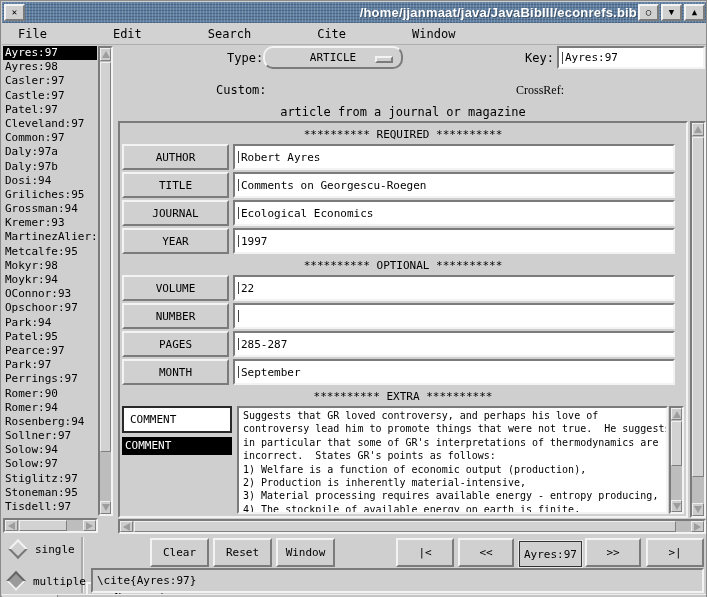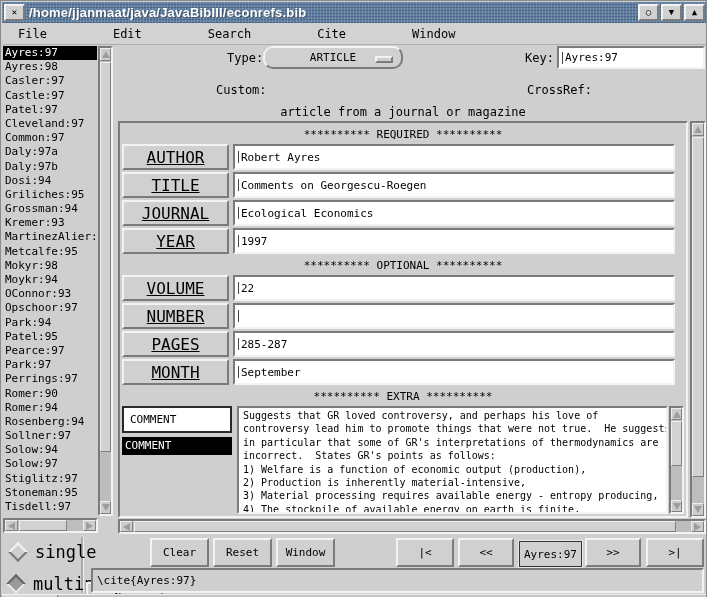--- a/index.html
+++ b/index.html
@@ -10,21 +10,21 @@
   
   .raised{border:2px solid;border-color:#f3f3f3 #7b7b7b #7b7b7b #f3f3f3;background:#d0d0d0;box-sizing:border-box;}
   .sunken{border:2px solid;border-color:#7b7b7b #f3f3f3 #f3f3f3 #7b7b7b;box-sizing:border-box;}
   .abs{position:absolute;}
 
   
   .titlebar{position:absolute;left:1px;top:1px;width:704px;height:21px;background:#5f7ea0;
     background-image:repeating-linear-gradient(90deg,rgba(255,255,255,.16) 0 1px,transparent 1px 3px),
                      repeating-linear-gradient(0deg,rgba(18,38,66,.28) 0 1px,transparent 1px 3px);
     display:flex;align-items:center;}
-  .tb-title{flex:1;text-align:left;color:#fff;font-family:"Liberation Sans",sans-serif;
+  .tb-title{flex:1;text-align:right;color:#fff;font-family:"Liberation Sans",sans-serif;
     font-weight:bold;font-size:13px;letter-spacing:.2px;text-shadow:1px 1px 0 rgba(0,0,0,.35);
     white-space:nowrap;overflow:hidden;}
   .tb-btn{width:21px;height:17px;margin:0 1px;display:flex;align-items:center;justify-content:center;
     font-size:10px;line-height:1;cursor:pointer;flex:0 0 auto;}
   .tb-btn.first{margin-left:2px;margin-right:4px;}
   .tb-glyph{font-size:9px;}
 
   
   .menubar{position:absolute;left:1px;top:22px;width:704px;height:21px;background:#d2d2d2;
     display:flex;align-items:center;border-bottom:1px solid #aeaeae;gap:44px;}
@@ -55,41 +55,41 @@
   .tfield{background:#fff;border:2px solid;border-color:#7b7b7b #f3f3f3 #f3f3f3 #7b7b7b;
     font-family:"DejaVu Sans Mono",monospace;font-size:11px;color:#000;padding:0 3px 0 6px;box-sizing:border-box;outline:none;}
   .tcur{background-image:linear-gradient(#444,#444);background-size:1px 12px;
     background-position:3px center;background-repeat:no-repeat;}
 
   
   .frame{position:absolute;left:117px;top:120px;width:570px;height:397px;overflow:hidden;}
   .sec-header{text-align:center;font-size:11px;margin:5px 0 3px 0;white-space:nowrap;}
   .frow{display:flex;height:26px;margin:2px 2px 1px 2px;}
   .flabel{width:107px;flex:0 0 107px;display:flex;align-items:center;justify-content:center;
-    font-size:16px;cursor:pointer;margin-right:4px;text-decoration:underline;}
+    font-size:11px;cursor:pointer;margin-right:4px;}
   .finput{flex:1;height:26px;margin-right:9px;}
 
   .extra-wrap{display:flex;margin:2px 2px 0 2px;}
   .extra-left{width:111px;flex:0 0 111px;margin-right:4px;}
   .comment-field{width:110px;height:27px;background:#fff;border:2px solid #2a2a2a;box-sizing:border-box;
     font-family:"DejaVu Sans Mono",monospace;font-size:11px;padding:0 2px 0 6px;outline:none;}
   .comment-list{width:110px;height:72px;margin-top:4px;overflow:hidden;}
   .cl-item{height:18px;line-height:18px;padding-left:3px;cursor:pointer;}
   .cl-item.sel{background:#000;color:#fff;}
   .comment-text{width:440px;height:108px;background:#fff;border:2px solid;
     border-color:#7b7b7b #f3f3f3 #f3f3f3 #7b7b7b;box-sizing:border-box;resize:none;overflow:hidden;
     font-family:"DejaVu Sans Mono",monospace;font-size:10px;line-height:13.4px;padding:1px 2px 0 4px;outline:none;white-space:pre;}
 
   
   .btn{display:flex;align-items:center;justify-content:center;font-size:11px;cursor:pointer;white-space:nowrap;}
   .radio{position:absolute;display:flex;align-items:center;cursor:pointer;}
   .diamond{width:10px;height:10px;transform:rotate(45deg);margin-right:10px;
     background:#cfcfcf;border:2px solid;border-color:#f3f3f3 #777 #777 #f3f3f3;}
   .diamond.sel{background:#9a9a9a;border-color:#666 #eee #eee #666;}
-  .radio span.rlab{font-size:17px;}
+  .radio span.rlab{font-size:11px;}
   .keybox{position:absolute;background:#d0d0d0;border:1px solid #333;outline:1px solid #e8e8e8;
     display:flex;align-items:center;justify-content:center;font-size:11px;}
   .citefield{position:absolute;left:90px;top:567px;width:613px;height:25px;background:#cfcfcf;
     border:2px solid;border-color:#7b7b7b #f3f3f3 #f3f3f3 #7b7b7b;box-sizing:border-box;
     font-family:"DejaVu Sans Mono",monospace;font-size:11px;padding:0 4px;outline:none;color:#000;}
   .vgroove{position:absolute;width:2px;background:#aaa;border-right:1px solid #eee;}
   .bottombar{position:absolute;left:1px;top:593px;width:704px;height:3px;background:#c4c4c4;border-top:1px solid #f0f0f0;}
   .bb-seg{position:absolute;left:0;top:0;width:55px;height:3px;background:#d8d8d8;border-right:1px solid #888;}
 </style>
 </head>
@@ -179,21 +179,21 @@
 
   <div class="lab" style="left:226px;top:50px;">Type:</div>
   <div class="dropdown raised">
     <span>ARTICLE</span>
     <div class="dd-bar raised"></div>
   </div>
   <div class="lab" style="left:524px;top:50px;">Key:</div>
   <input class="tfield tcur abs" style="left: 556px; top: 45px; width: 148px; height: 23px;" value="Ayres:97">
 
   <div class="lab" style="left:215px;top:82px;">Custom:</div>
-  <div class="lab" style="left:526px;top:82px;">CrossRef:</div>
+  <div class="lab" style="left:515px;top:82px;font-family:Liberation Serif, serif;">CrossRef:</div>
 
   <div class="lab" style="left:117px;top:104px;width:570px;text-align:center;">article from a journal or magazine</div>
 
   <div class="frame sunken">
 
     <div class="sec-header">********** REQUIRED **********</div>
 
     <div class="frow">
       <div class="flabel raised">AUTHOR</div>
       <input class="tfield tcur finput" value="Robert Ayres" style="">

